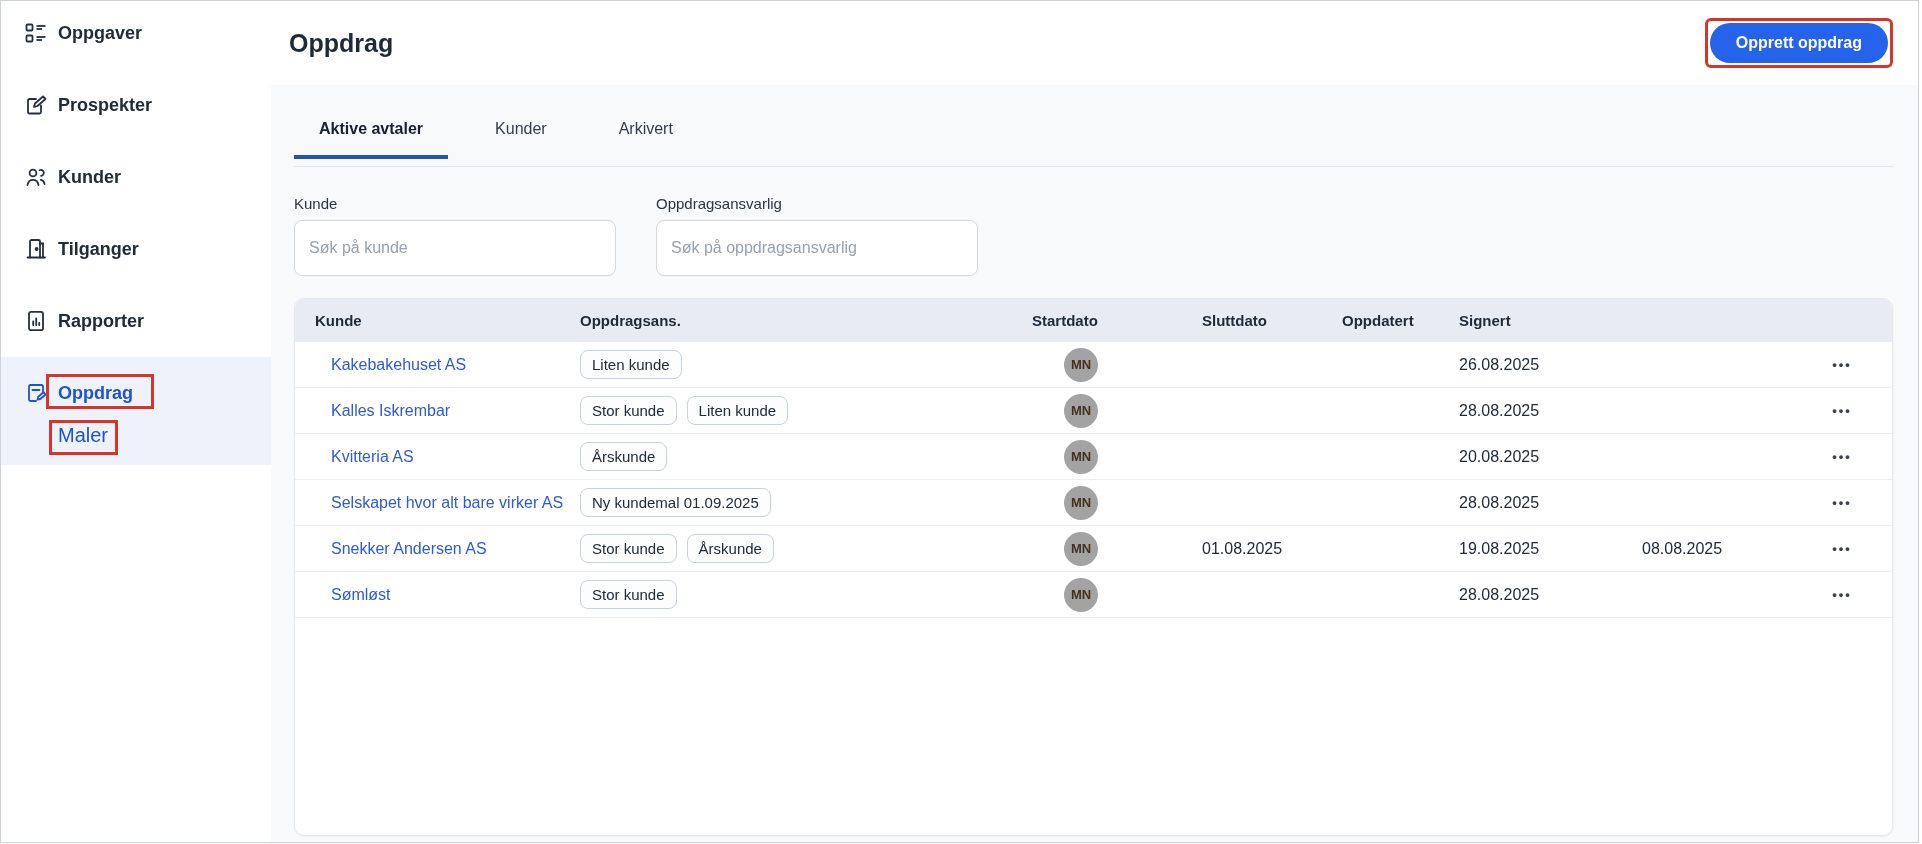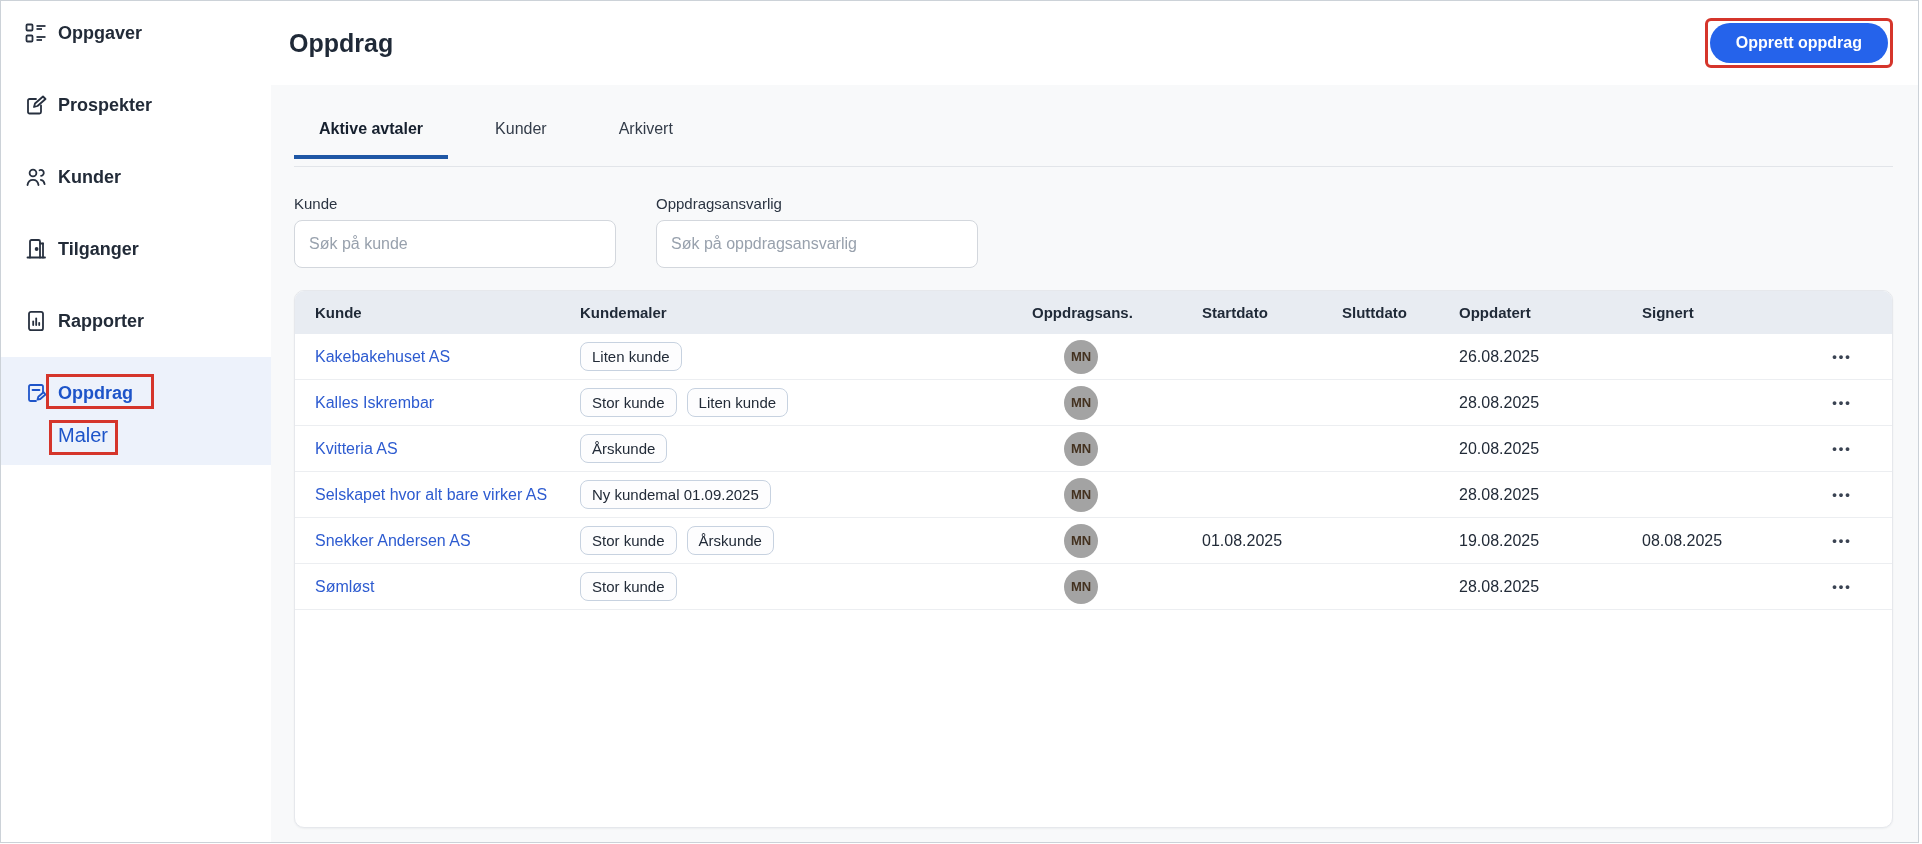--- a/index.html
+++ b/index.html
@@ -44,36 +44,36 @@
   
   .tabs { display: flex; gap: 22px; border-bottom: 1px solid #e2e5e9;
     padding-top: 26px; height: 82px; align-items: center; }
   .tab { padding: 0 25px 17px; font-size: 16px; color: #333c49; cursor: pointer;
     border-bottom: 4px solid transparent; margin-bottom: -1px; white-space: nowrap; }
   .tab.active { font-weight: 700; color: #16202e; border-bottom-color: #1f57a5; }
 
   
   .filters { display: flex; gap: 40px; margin-top: 28px; }
   .filter-label { font-size: 15px; color: #2b3442; margin-bottom: 8px; display: block; }
-  .filter-input { width: 322px; height: 48px; border: 1px solid #d3d7dd; border-radius: 8px;
+  .filter-input { width: 322px; height: 56px; border: 1px solid #d3d7dd; border-radius: 8px;
     background: #fff; padding: 0 14px; font-size: 16px; font-family: inherit; color: #222b38; }
   .filter-input::placeholder { color: #98a1ad; }
 
   
   .card { margin-top: 22px; background: #fff; border: 1px solid #e6e8ec; border-radius: 10px;
     height: 538px; overflow: hidden; box-shadow: 0 1px 2px rgba(20,30,50,.05); }
   .tgrid { display: grid;
     grid-template-columns: 285px 452px 170px 140px 117px 183px 150px 1fr;
     align-items: center; }
   .thead { background: #e8ecf2; height: 43px; }
   .th { font-size: 15px; font-weight: 700; color: #1f2937; }
   .th:first-child, .td.cell-kunde { padding-left: 20px; }
   .trow { height: 46px; border-bottom: 1px solid #eceef1; }
   .td { font-size: 16px; color: #222b38; }
-  .link { color: #2d5bd0; cursor: pointer; text-decoration: none; }
+  .link { color: #2d5bd0; cursor: pointer; text-decoration: none; margin-left: 16px; }
   .badges { display: flex; gap: 10px; }
   .badge { border: 1px solid #c7d2e0; border-radius: 8px; background: #fdfdfe;
     padding: 5px 11px; font-size: 15px; color: #222b38; white-space: nowrap; }
   .avatar { width: 34px; height: 34px; border-radius: 50%; background: #a3a3a3;
     color: #43311f; font-size: 13px; font-weight: 700; display: flex; align-items: center;
     justify-content: center; margin-left: 32px; cursor: default; }
   .row-menu { justify-self: center; color: #3a4352; font-size: 13px; font-weight: 700;
     letter-spacing: 2px; cursor: pointer; padding: 6px 4px; }
 </style>
 </head>
@@ -188,21 +188,20 @@
         </div>
         <div>
           <label class="filter-label">Oppdragsansvarlig</label>
           <input class="filter-input" type="text" placeholder="Søk på oppdragsansvarlig" style="">
         </div>
       </div>
 
       <div class="card">
         <div class="tgrid thead">
           <div class="th">Kunde</div>
-          <div class="th">Kundemaler</div>
           <div class="th">Oppdragsans.</div>
           <div class="th">Startdato</div>
           <div class="th">Sluttdato</div>
           <div class="th">Oppdatert</div>
           <div class="th">Signert</div>
           <div class="th"></div>
         </div>
         <div id="table-body">
   <div class="tgrid trow">
     <div class="td cell-kunde"><a class="link">Kakebakehuset AS</a></div>

